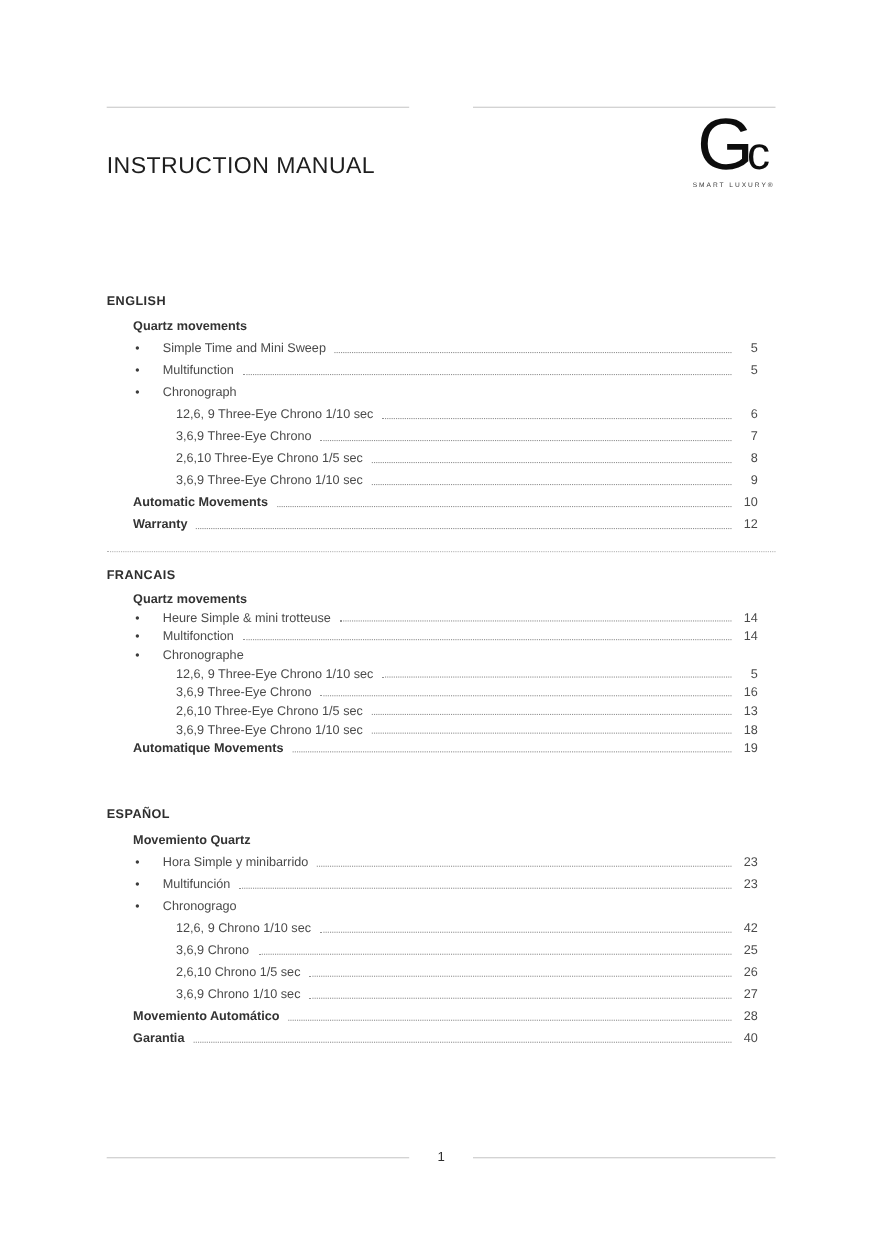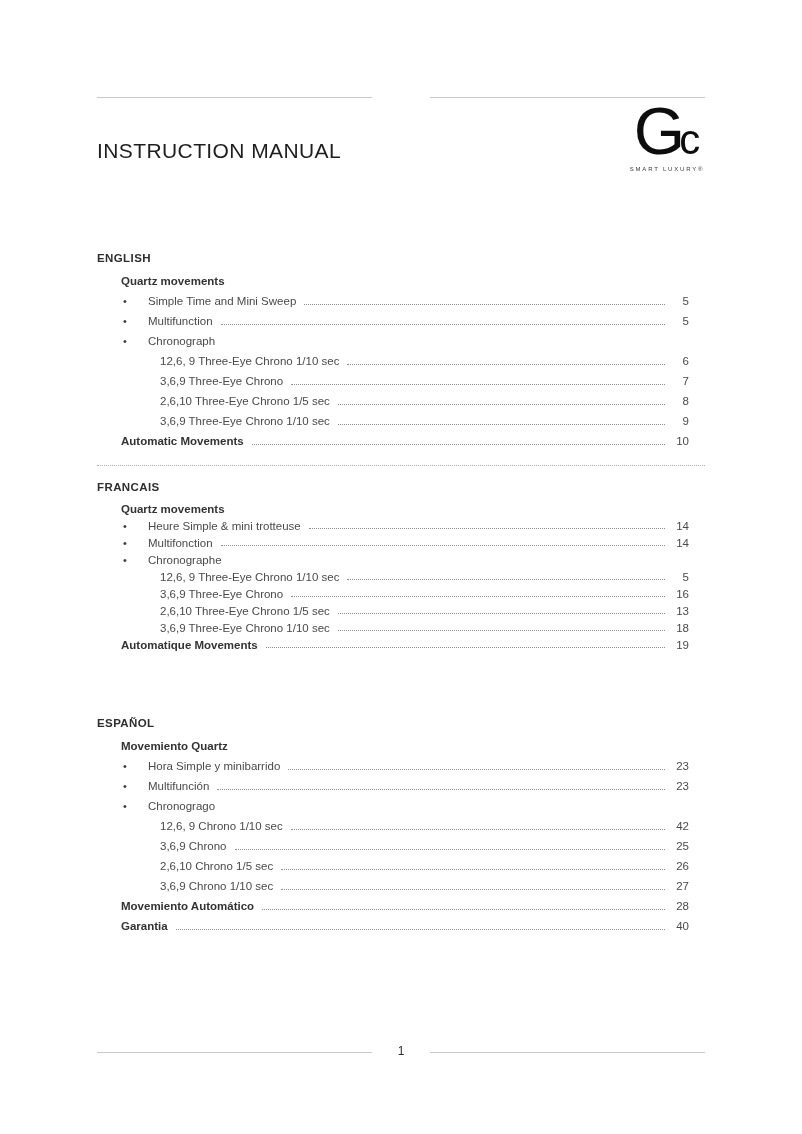--- a/index.html
+++ b/index.html
@@ -22,21 +22,21 @@
     margin: 0; font-size: 21px; font-weight: 400;
     letter-spacing: 0.4px; color: #1e1e1e;
   }
 
   .logo { position: absolute; left: 628px; top: 98px; width: 78px; text-align: center; }
   .logo-mark { font-family: Liberation Sans, sans-serif; color: #0d0d0d; line-height: 1; white-space: nowrap; }
   .logo-g { font-size: 66px; }
   .logo-c { font-size: 42px; margin-left: -6px; }
   .logo-tagline { margin-top: 2px; font-size: 6px; letter-spacing: 1.8px; color: #3a3a3a; white-space: nowrap; }
 
-  .toc { position: absolute; left: 97px; top: 251px; width: 608px; }
+  .toc { position: absolute; left: 97px; top: 267px; width: 608px; }
 
   .section-heading {
     font-weight: bold; font-size: 11.5px; color: #2e2e2e;
     letter-spacing: 0.4px; margin-bottom: 6px; line-height: 14px;
   }
 
   .row {
     display: flex; align-items: center;
     height: 20px; font-size: 11.5px; color: #4a4a4a;
     padding-right: 16px;
@@ -54,21 +54,21 @@
     margin: 0 6px 0 8px;
     position: relative; top: 3px;
     min-width: 20px;
   }
   .pagenum { min-width: 18px; text-align: right; color: #4a4a4a; }
 
   .dotted-divider {
     border-top: 1px dotted #b3b3b3;
     margin: 14px 0 14px 0; height: 0;
   }
-  [data-name="toc-section-espanol"] { margin-top: 63px; }
+  [data-name="toc-section-espanol"] { margin-top: 45px; }
 
   .footer-page {
     position: absolute; left: 372px; top: 1044px; width: 58px;
     text-align: center; font-size: 12px; color: #2e2e2e;
   }
 </style>
 </head>
 <body>
 
 <div class="sheet" data-name="manual-page">
@@ -121,20 +121,25 @@
         </div>
         <div class="row sub" data-name="toc-entry">
           <span class="label" data-name="toc-entry-label">3,6,9 Three-Eye Chrono 1/10 sec</span>
           <span class="leader" data-name="dotted-leader"></span>
           <span class="pagenum" data-name="toc-entry-page">9</span>
         </div>
         <div class="row bold" data-name="toc-entry">
           <span class="label" data-name="toc-entry-label">Automatic Movements</span>
           <span class="leader" data-name="dotted-leader"></span>
           <span class="pagenum" data-name="toc-entry-page">10</span>
+        </div>
+        <div class="row bold" data-name="toc-entry">
+          <span class="label" data-name="toc-entry-label">Warranty</span>
+          <span class="leader" data-name="dotted-leader"></span>
+          <span class="pagenum" data-name="toc-entry-page">12</span>
         </div>
       </div>
       <div class="dotted-divider" data-name="section-divider"></div>
       <div class="section" data-name="toc-section-francais">
         <div class="section-heading" data-name="section-heading">FRANCAIS</div>
         <div class="row subheading" data-name="toc-entry">
           <span class="label" data-name="toc-entry-label">Quartz movements</span>
         </div>
         <div class="row bullet" data-name="toc-entry">
           <span class="bullet" data-name="bullet-icon">•</span>

